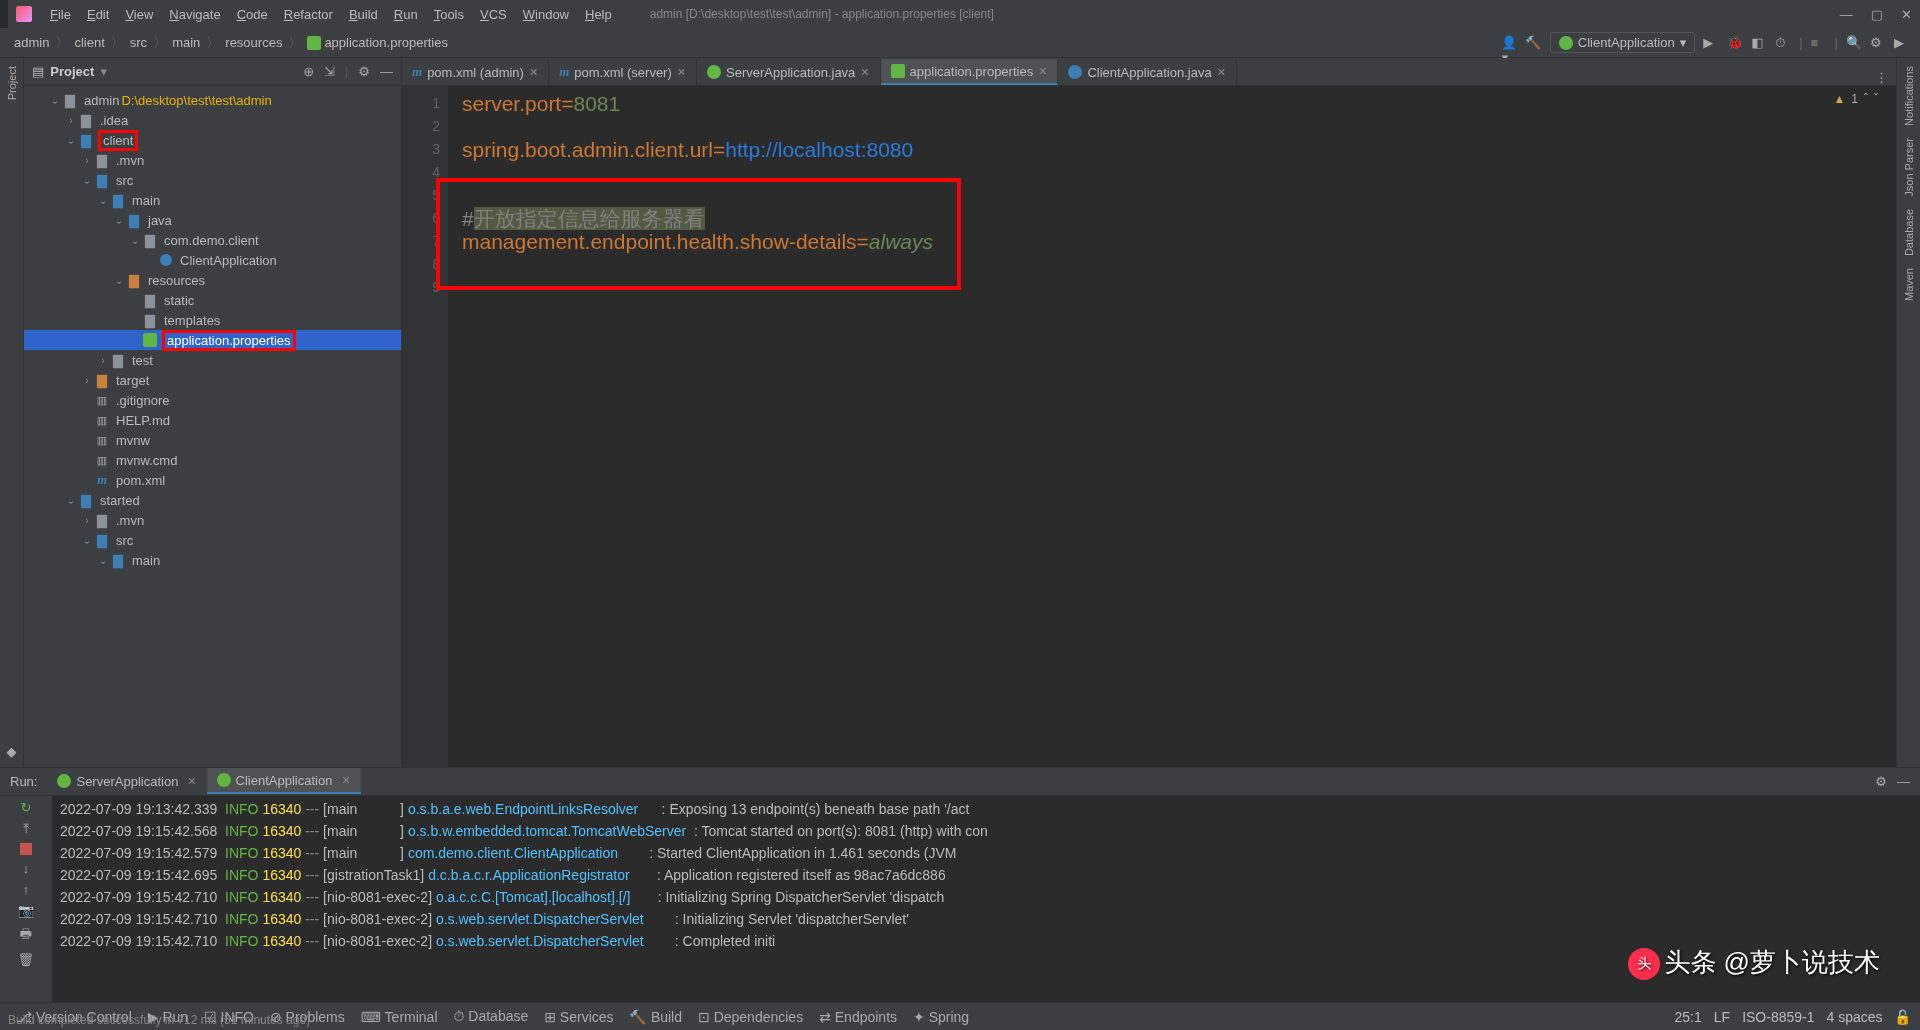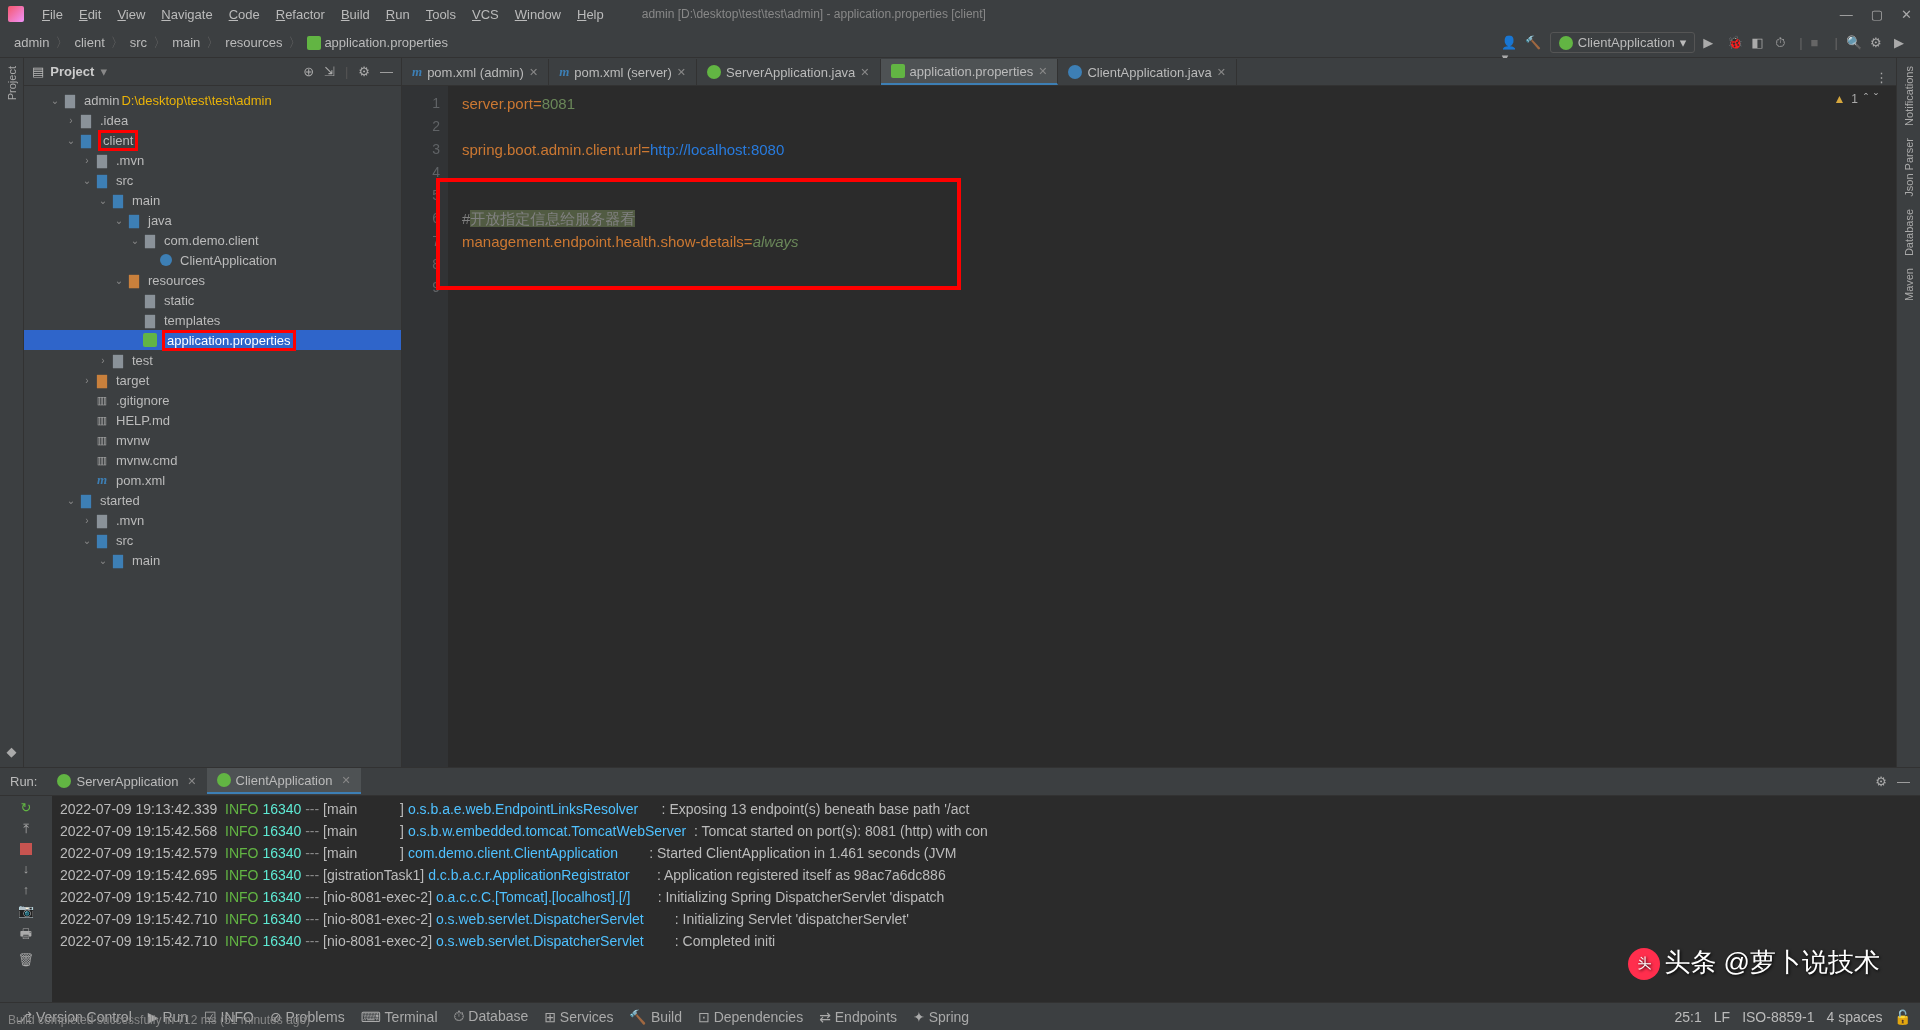--- a/index.html
+++ b/index.html
@@ -1,17 +1,17 @@
 <!DOCTYPE html>
 <html><head>
 <meta charset="utf-8">
 <style>
 * { margin:0; padding:0; box-sizing:border-box; font-family:"Segoe UI",Arial,sans-serif; }
 body { width:1920px; height:1030px; background:#2b2b2b; color:#bbb; overflow:hidden; font-size:13px; position:relative; }
-.titlebar { height:28px; background:#3c3f41; display:flex; align-items:center; padding:0 8px; }
+.titlebar { height:28px; background:#3c3f41; display:flex; align-items:center; padding:0 8px;margin-left:8px; }
 .app-icon { width:16px; height:16px; background:linear-gradient(135deg,#f5576c,#f093fb); border-radius:2px; margin-right:10px; }
 .menu-item { padding:0 8px; color:#bbb; cursor:pointer; }
 .menu-item u { text-decoration:underline; }
 .title-text { margin-left:30px; color:#888; font-size:12px; }
 .winbtns { margin-left:auto; display:flex; gap:18px; color:#aaa; }
 .breadcrumb-bar { height:30px; background:#3c3f41; border-bottom:1px solid #323232; display:flex; align-items:center; padding:0 10px; }
 .crumb { color:#bbb; padding:0 4px; }
 .crumb-sep { color:#666; padding:0 2px; }
 .prop-icon { width:14px; height:14px; background:#62b543; border-radius:2px; display:inline-block; vertical-align:middle; margin-right:3px; }
 .toolbar-right { margin-left:auto; display:flex; align-items:center; gap:8px; }
@@ -39,21 +39,21 @@
 .editor-zone { flex:1; display:flex; flex-direction:column; background:#2b2b2b; }
 .tabbar { height:28px; background:#3c3f41; border-bottom:1px solid #323232; display:flex; align-items:flex-end; }
 .etab { height:26px; padding:0 10px; display:flex; align-items:center; gap:5px; color:#bbb; border-right:1px solid #323232; cursor:pointer; }
 .etab.active { background:#4e5254; border-bottom:2px solid #3d7fb5; }
 .etab .close { color:#888; font-size:11px; }
 .m-icon { color:#3d7fb5; font-weight:bold; font-style:italic; font-family:serif; }
 .s-icon { width:14px; height:14px; background:#62b543; border-radius:7px; display:inline-block; }
 .c-icon { width:14px; height:14px; background:#3d7fb5; border-radius:7px; display:inline-block; }
 .editor-body { flex:1; display:flex; position:relative; }
 .gutter { width:46px; background:#313335; text-align:right; padding:6px 8px 0 0; color:#606366; line-height:23px; font-family:Consolas,monospace; font-size:14px; }
-.code { flex:1; padding:6px 0 0 14px; font-family:Consolas,monospace; font-size:15px; line-height:23px; position:relative; }
+.code { flex:1; padding:6px 0 0 14px; font-family:Consolas,monospace; font-size:21px; line-height:23px; position:relative; }
 .c-key { color:#cc7832; }
 .c-eq { color:#cc7832; }
 .c-val { color:#6a8759; }
 .c-valit { color:#6a8759; font-style:italic; }
 .c-url { color:#287bde; }
 .c-com { color:#808080; }
 .c-hl { background:#515b42; }
 .c-star { color:#6a8759; }
 .red-outline { position:absolute; border:4px solid #ff0000; pointer-events:none; }
 .warn-row { position:absolute; top:6px; right:18px; display:flex; align-items:center; gap:6px; color:#aaa; font-size:12px; }
@@ -66,21 +66,21 @@
 .run-tools { margin-left:auto; display:flex; gap:10px; color:#aaa; }
 .run-sub { height:24px; background:#3c3f41; display:flex; align-items:center; padding-left:52px; border-bottom:1px solid #323232; }
 .run-subtab { padding:0 10px; color:#bbb; }
 .run-subtab.active { font-weight:500; }
 .run-body { flex:1; display:flex; }
 .run-lgutter { width:52px; background:#3c3f41; display:flex; flex-direction:column; align-items:center; padding-top:4px; gap:6px; }
 .stop-sq { width:12px; height:12px; background:#c75450; }
 .console { flex:1; font-family:Consolas,monospace; font-size:14px; line-height:22px; padding:2px 0 0 8px; overflow:hidden; white-space:pre; }
 .l-time { color:#bbb; }
 .l-info { color:#62b543; }
-.l-pid { color:#5eead4; }
+.l-pid { color:#fde047; }
 .l-dash { color:#888; }
 .l-br { color:#bbb; }
 .l-cls { color:#4fc1ff; }
 .l-msg { color:#bbb; }
 .statusbar { height:28px; background:#3c3f41; border-top:1px solid #323232; display:flex; align-items:center; padding:0 8px; font-size:14px; }
 .sb-item { padding:0 8px; display:flex; align-items:center; gap:4px; color:#aaa; }
 .sb-right { margin-left:auto; display:flex; gap:12px; }
 .watermark { position:absolute; right:40px; bottom:50px; font-size:26px; color:#fff; text-shadow:1px 1px 3px #000; font-weight:500; pointer-events:none; }
 .wm-icon { width:32px; height:32px; background:#ff2e4d; border-radius:50%; display:inline-flex; align-items:center; justify-content:center; color:#fff; font-size:14px; vertical-align:middle; margin-right:4px; }
 .build-msg { position:absolute; left:8px; bottom:3px; font-size:12px; color:#888; }

